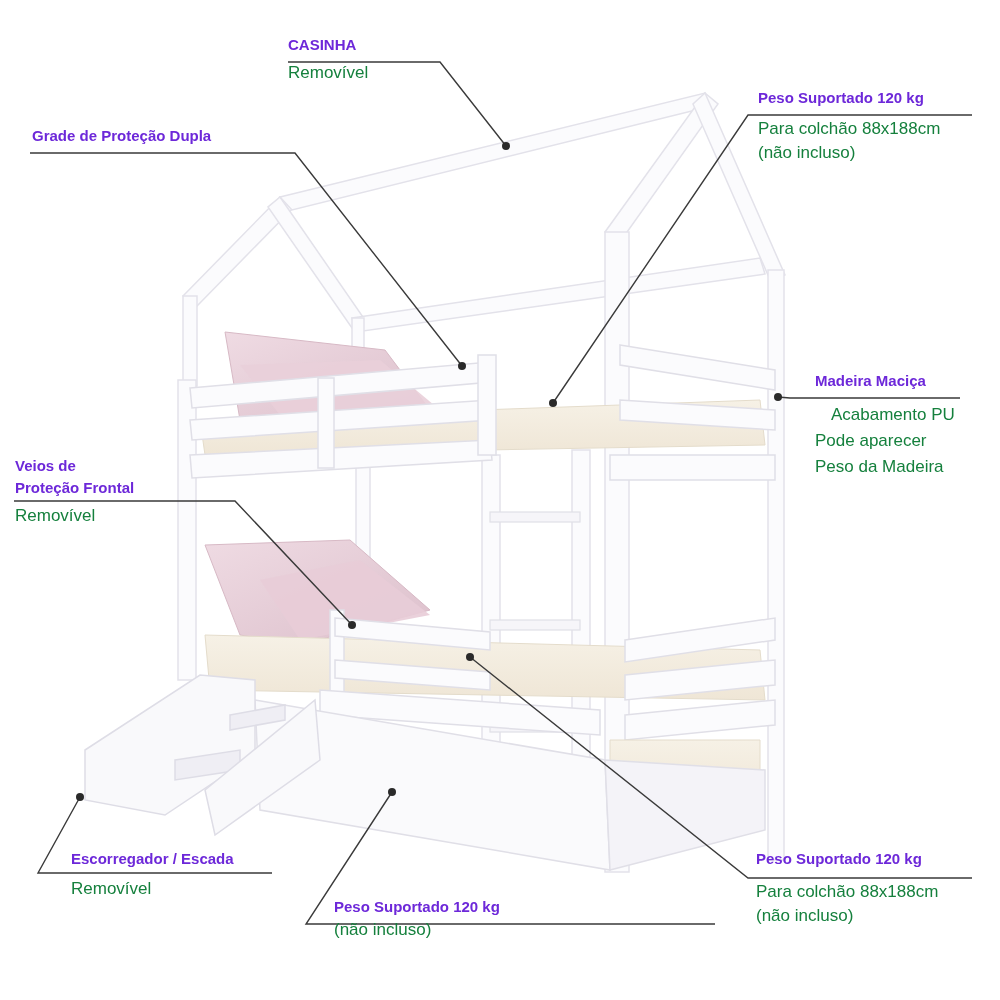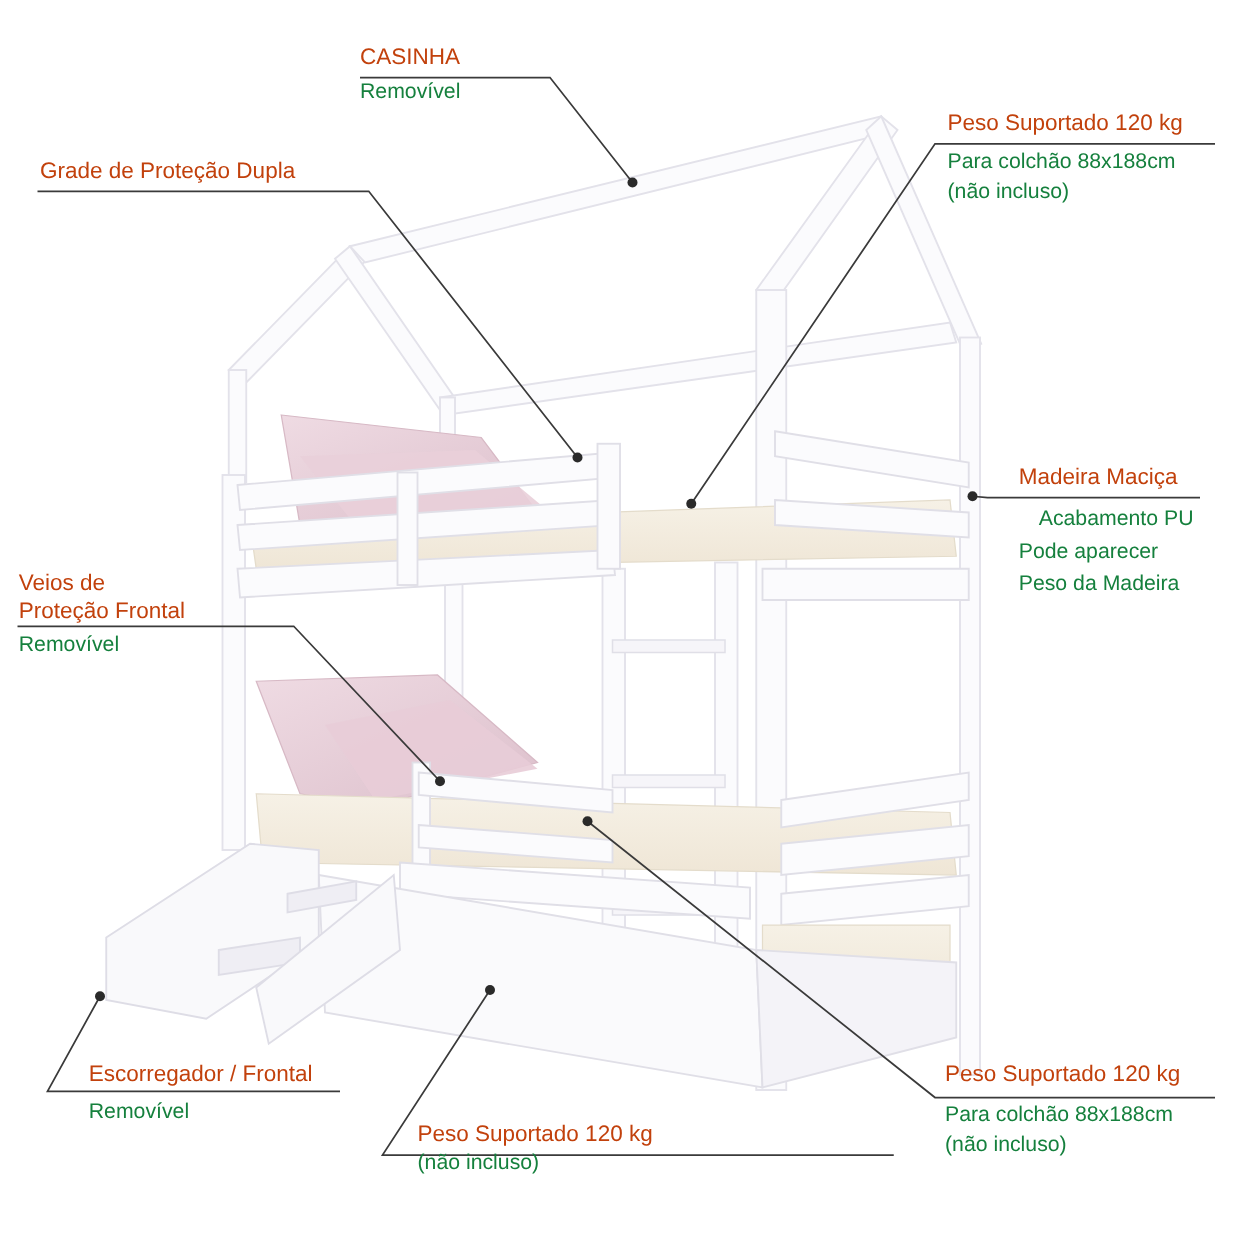--- a/index.html
+++ b/index.html
@@ -1,20 +1,20 @@
 <!DOCTYPE html>
 <html><head>
 <meta charset="utf-8">
 <style>
   html, body { margin:0; padding:0; background:#ffffff; }
   body { width:1000px; height:1000px; position:relative; overflow:hidden;
          font-family:"Liberation Sans", sans-serif; color:#3a3a3a; }
   #scene { position:absolute; left:0; top:0; width:1000px; height:1000px; }
   .label { position:absolute; white-space:nowrap; }
-  .title { font-weight:normal; font-size:18px; color:#c2410c; line-height:22px; }
+  .title { font-weight:bold; font-size:15px; color:#6d28d9; line-height:22px; }
   .sub { font-size:17px; color:#15803d; line-height:26px; }
 </style>
 </head>
 <body>
 
 <svg id="scene" viewBox="0 0 1000 1000">
   <defs>
     <linearGradient id="mat" x1="0" y1="0" x2="0" y2="1">
       <stop offset="0" stop-color="#f6f1e6"></stop>
       <stop offset="1" stop-color="#efe6d6"></stop>
@@ -154,21 +154,21 @@
   <div class="sub">Peso da Madeira</div>
 </div>
 
 <div class="label" style="left:15px; top:455px;">
   <div class="title">Veios de</div>
   <div class="title">Proteção Frontal</div>
   <div class="sub" style="margin-top:4px;">Removível</div>
 </div>
 
 <div class="label" style="left:71px; top:848px;">
-  <div class="title">Escorregador / Frontal</div>
+  <div class="title">Escorregador / Escada</div>
   <div class="sub" style="margin-top:6px;">Removível</div>
 </div>
 
 <div class="label" style="left:756px; top:848px;">
   <div class="title">Peso Suportado 120 kg</div>
   <div class="sub" style="margin-top:10px; line-height:24px;">Para colchão 88x188cm</div>
   <div class="sub" style="line-height:24px;">(não incluso)</div>
 </div>
 
 <div class="label" style="left:334px; top:896px;">

